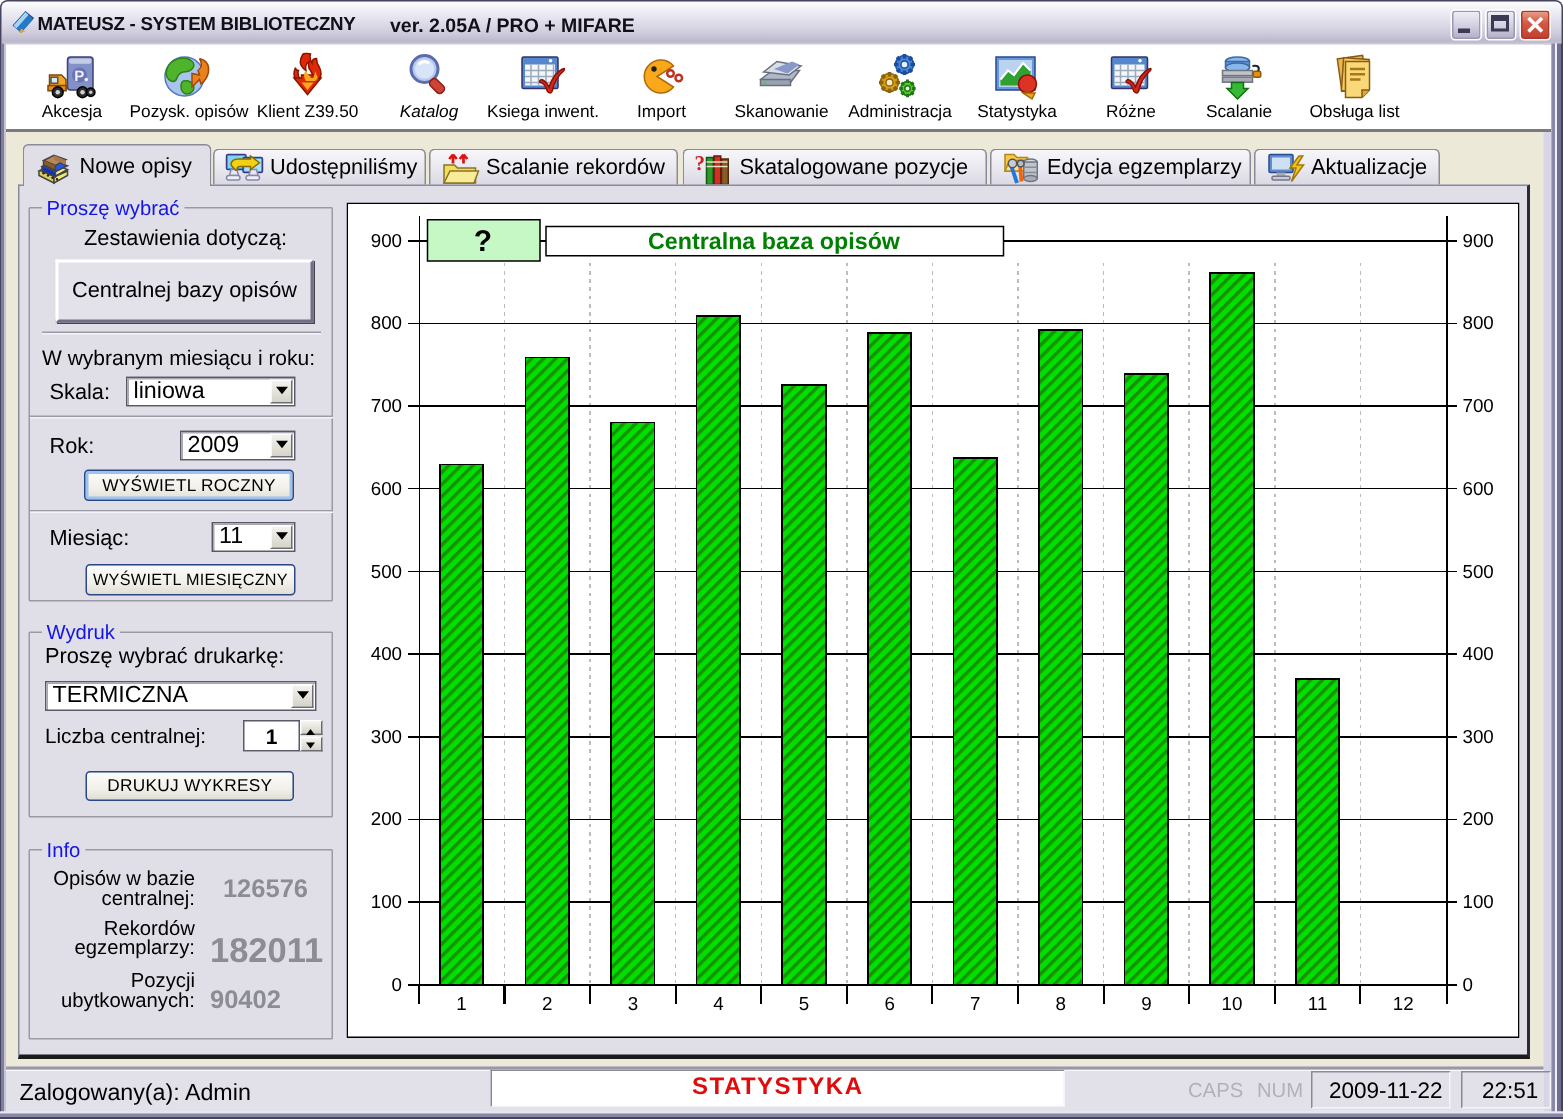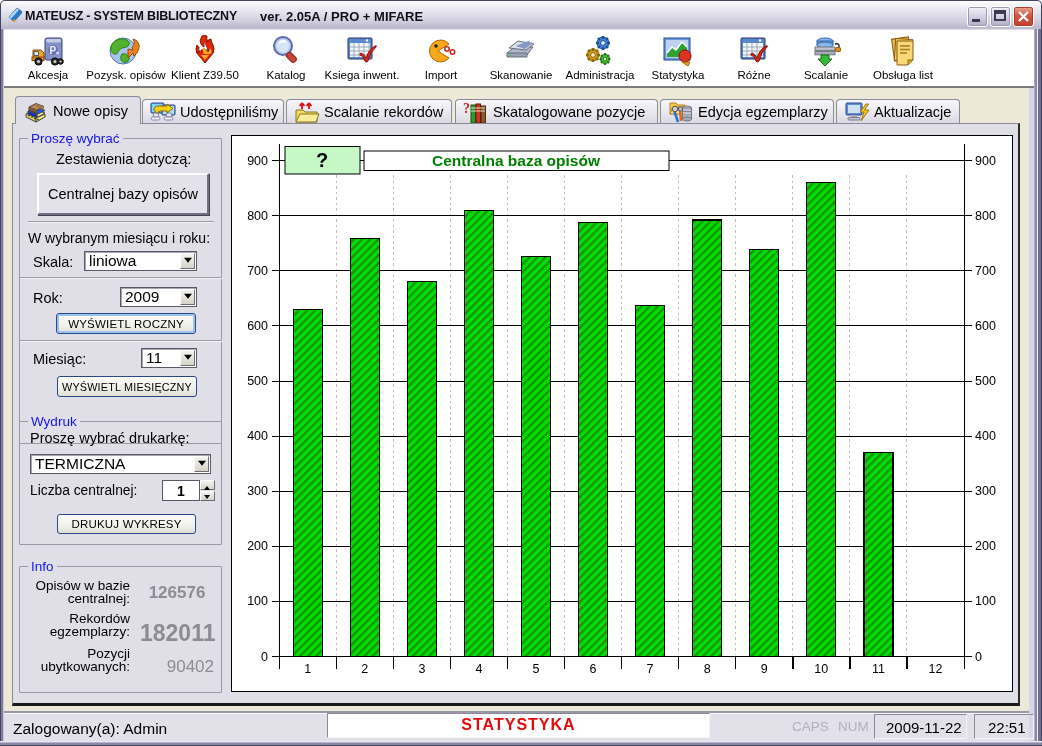--- a/index.html
+++ b/index.html
@@ -126,21 +126,21 @@
       <div class="lbl">Pozysk. opisów</div>
     </div>
     <div class="tbitem abs" style="left:166px;width:70px;">
       <svg width="32" height="32" viewBox="0 0 32 32">
           <path d="M13 1 q-3 5 -1 8 q1 2 3 3 q-1 -4 2 -6 q-1 4 1 6 q2 3 1 6 h5 q2 -4 0 -8 q-2 -3 -2 -6 q-3 0 -3 3 q-2 -3 -1 -6 q-3 -1 -5 0 M8 10 q-2 4 0 8 h3 q-2 -4 -1 -6 q-2 0 -2 -2" fill="#e02808" stroke="#8a1400"></path>
           <path d="M7 17 h5 v-2 h8 v2 h5 l-9 11 z" fill="#e02808" stroke="#8a1400"></path>
           <path d="M14 17 q-1 -3 1 -5 q1 3 3 4 l0 1 l2 0 l0 -1 q2 -3 0 -6 l3 7 l-2 2 h-6 z M12 20 l4 5 l4 -5 z" fill="#f8a81c"></path>
         </svg>
       <div class="lbl">Klient Z39.50</div>
     </div>
-    <div class="tbitem abs" style="left:252px;width:60px;">
+    <div class="tbitem abs" style="left:252px;width:60px;font-style:italic;">
       <svg width="32" height="32" viewBox="0 0 32 32">
           <circle cx="13" cy="11" r="9" fill="#b8c8ee" stroke="#5b6bb0" stroke-width="2"></circle>
           <circle cx="13" cy="11" r="6.5" fill="#d8e4f8"></circle>
           <path d="M9 8 q3 -3 7 -1" stroke="#fff" stroke-width="2" fill="none"></path>
           <rect x="18" y="17" width="6" height="11" rx="2.5" transform="rotate(-45 21 22)" fill="#cc4438" stroke="#882018"></rect>
         </svg>
       <div class="lbl">Katalog</div>
     </div>
     <div class="tbitem abs" style="left:322px;width:72px;">
       <svg width="34" height="32" viewBox="0 0 34 32">
@@ -323,21 +323,21 @@
           <rect x="7" y="15" width="6" height="2.5" fill="#aab"></rect>
           <rect x="4" y="17.5" width="12" height="2.5" rx="1" fill="#c8ccd8" stroke="#778"></rect>
           <path d="M22 4 l-6 8 h4 l-3 9 l8 -11 h-4.5 l4 -6 z" fill="#f4c818" stroke="#a07808"></path>
         </svg>
       <span>Aktualizacje</span>
     </div>
   </div>
 
   <div id="page" class="abs">
 
-    <div class="group" style="left:6px;top:14px;width:203px;height:306px;">
+    <div class="group" style="left:6px;top:14px;width:203px;height:263px;">
       <div class="glabel">Proszę wybrać</div>
       <div class="ptext" style="left:36px;top:12px;font-size:14.5px;">Zestawienia dotyczą:</div>
       <div class="btn3d" style="left:17px;top:34px;width:172px;height:42px;">
         <div class="ptext" style="left:50%;top:50%;transform:translate(-50%,-50%);font-size:14.5px;">Centralnej bazy opisów</div>
       </div>
       <div class="sep" style="left:8px;top:82px;width:186px;"></div>
       <div class="ptext" style="left:8px;top:91px;font-size:14px;">W wybranym miesiącu i roku:</div>
       <div class="ptext" style="left:13px;top:115px;font-size:14.5px;">Skala:</div>
       <div class="combo" style="left:64px;top:112px;width:113px;height:20px;">
           <span class="ctext">liniowa</span>
@@ -379,21 +379,21 @@
       <div class="lunabtn" style="left:37px;top:92px;width:139px;height:20px;">DRUKUJ WYKRESY</div>
     </div>
 
     <div class="group" style="left:6px;top:442px;width:203px;height:127px;">
       <div class="glabel">Info</div>
       <div class="ptext" style="left:0;top:12px;width:110px;text-align:right;line-height:13px;">Opisów w bazie<br>centralnej:</div>
       <div class="ptext" style="left:120px;top:16px;width:74px;text-align:center;font-weight:bold;font-size:17px;color:#8c8c94;">126576</div>
       <div class="ptext" style="left:0;top:45px;width:110px;text-align:right;line-height:13px;">Rekordów<br>egzemplarzy:</div>
       <div class="ptext" style="left:120px;top:53px;width:74px;text-align:center;font-weight:bold;font-size:23px;color:#8c8c94;">182011</div>
       <div class="ptext" style="left:0;top:80px;width:110px;text-align:right;line-height:13px;">Pozycji<br>ubytkowanych:</div>
-      <div class="ptext" style="left:120px;top:90px;width:74px;text-align:right;font-weight:normal;font-size:17px;color:#8c8c94;">90402</div>
+      <div class="ptext" style="left:120px;top:90px;width:74px;text-align:left;font-weight:bold;font-size:17px;color:#8c8c94;">90402</div>
     </div>
 
     <svg class="abs" style="left:218px;top:11px;" width="782" height="557" viewBox="0 0 782 557">
       <rect x="0.5" y="0.5" width="781" height="556" fill="#ffffff" stroke="#000" stroke-width="1"></rect>
 
       <g stroke="#bcbcbc" stroke-width="1" stroke-dasharray="2.5,3" shape-rendering="crispEdges">
         <line x1="105.3" y1="40" x2="105.3" y2="520"></line>
           <line x1="162.3" y1="40" x2="162.3" y2="520"></line>
         <line x1="219.4" y1="40" x2="219.4" y2="520"></line>
           <line x1="276.5" y1="40" x2="276.5" y2="520"></line>

